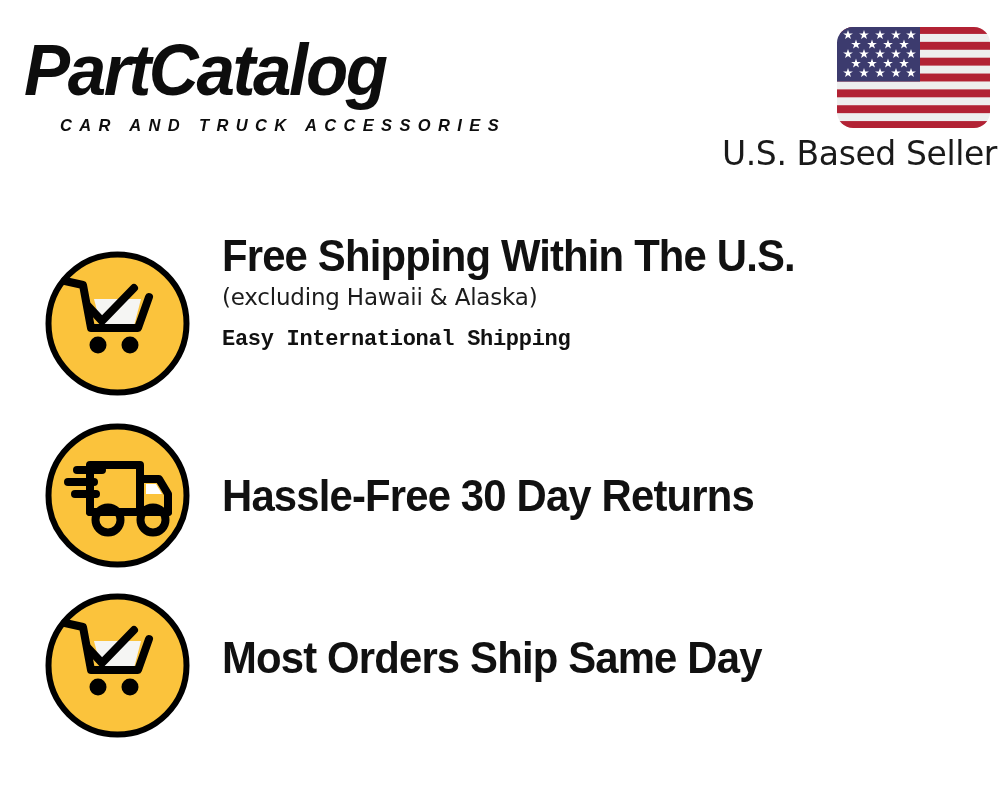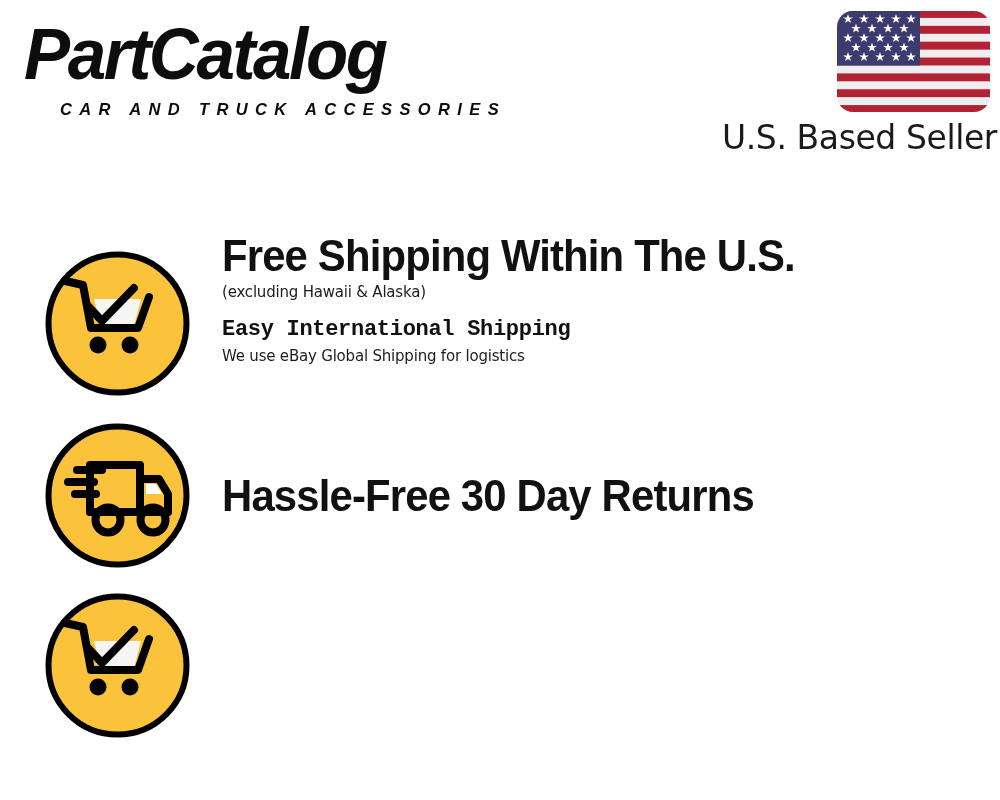--- a/index.html
+++ b/index.html
@@ -13,21 +13,21 @@
     position: relative;
     overflow: hidden;
     font-family: "Liberation Sans", sans-serif;
     color: #111111;
     -webkit-font-smoothing: antialiased;
   }
 
   
   #header {
     position: absolute;
-    left: 0; top: 0;
+    left: 0; top: 16px;
     width: 901px;
     height: 175px;
   }
 
   
   #brand {
     position: absolute;
     left: 24px;
     top: 20px;
     width: 470px;
@@ -118,21 +118,21 @@
     font-weight: 700;
     letter-spacing: -0.9px;
     line-height: 1.05;
     color: #111111;
     transform: scaleX(0.93);
     transform-origin: left center;
     white-space: nowrap;
   }
   .sub-line {
     font-family: "DejaVu Sans", sans-serif;
-    font-size: 15px;
+    font-size: 23px;
     font-weight: 400;
     line-height: 1.25;
     color: #1c1c1c;
     letter-spacing: -0.2px;
     white-space: nowrap;
   }
   .sub-line-bold {
     font-family: Liberation Mono, monospace;
     font-size: 22px;
     font-weight: 700;
@@ -243,21 +243,20 @@
         <path d="M44,56 L58,71 L90,38" fill="none" stroke="#000000" stroke-width="8" stroke-linecap="round" stroke-linejoin="round"></path>
 
         <circle cx="54" cy="95" r="8.5" fill="#000000"></circle>
         <circle cx="86" cy="95" r="8.5" fill="#000000"></circle>
       </svg>
     </div>
     <div class="feature-text">
       <div class="head-line">Free Shipping Within The U.S.</div>
       <div class="sub-line excl">(excluding Hawaii &amp; Alaska)</div>
       <div class="sub-line-bold">Easy International Shipping</div>
-      <div class="sub-line">We use eBay Global Shipping for logistics</div>
     </div>
   </div>
 
   <div class="feature-row" id="row-2">
     <div class="feature-icon">
       <svg viewBox="0 0 147 147" xmlns="http://www.w3.org/2000/svg">
         <circle cx="73.5" cy="73.5" r="69" fill="#FBC33C" stroke="#000000" stroke-width="6"></circle>
 
         <path d="M46,43 L96,43 L96,90 L46,90 Z" fill="none" stroke="#000000" stroke-width="8" stroke-linejoin="round"></path>
 
@@ -284,15 +283,18 @@
     <div class="feature-icon">
       <svg viewBox="0 0 147 147" xmlns="http://www.w3.org/2000/svg">
         <circle cx="73.5" cy="73.5" r="69" fill="#FBC33C" stroke="#000000" stroke-width="6"></circle>
         <polygon points="50,49 97,49 90,76 57,76" fill="#F5F5F3"></polygon>
         <path d="M21,31 L39,35 L47,78 L94,78 L105,47" fill="none" stroke="#000000" stroke-width="8" stroke-linecap="round" stroke-linejoin="round"></path>
         <path d="M44,56 L58,71 L90,38" fill="none" stroke="#000000" stroke-width="8" stroke-linecap="round" stroke-linejoin="round"></path>
         <circle cx="54" cy="95" r="8.5" fill="#000000"></circle>
         <circle cx="86" cy="95" r="8.5" fill="#000000"></circle>
       </svg>
     </div>
+    <div class="feature-text">
+      <div class="head-line">Most Orders Ship Same Day</div>
+    </div>
   </div>
 
 </div>
 
 </body></html>

